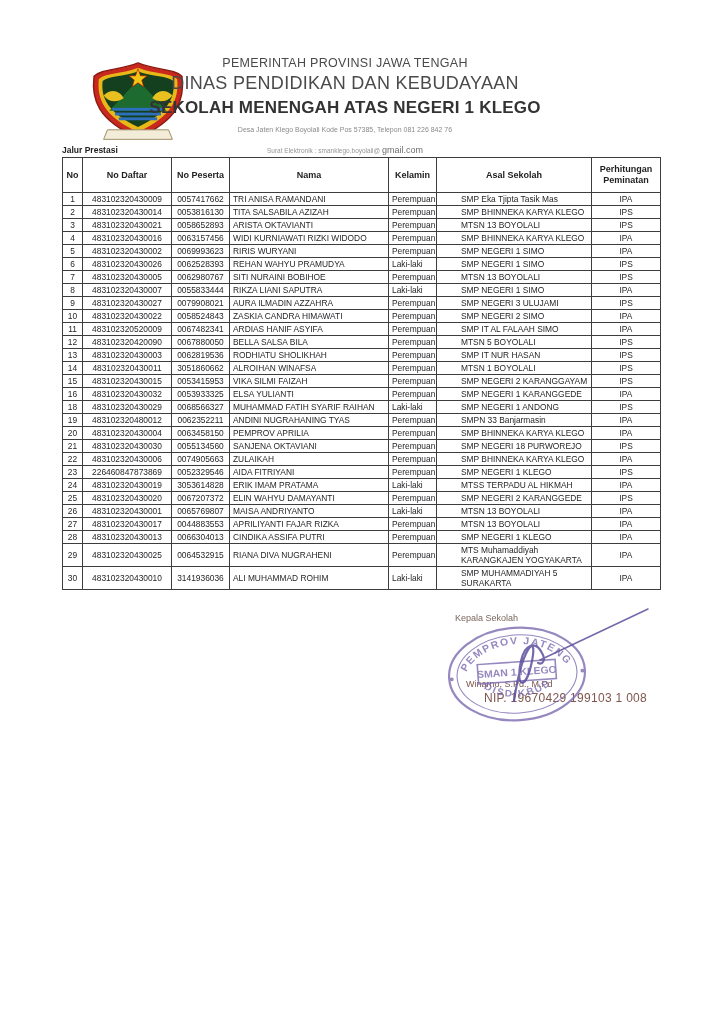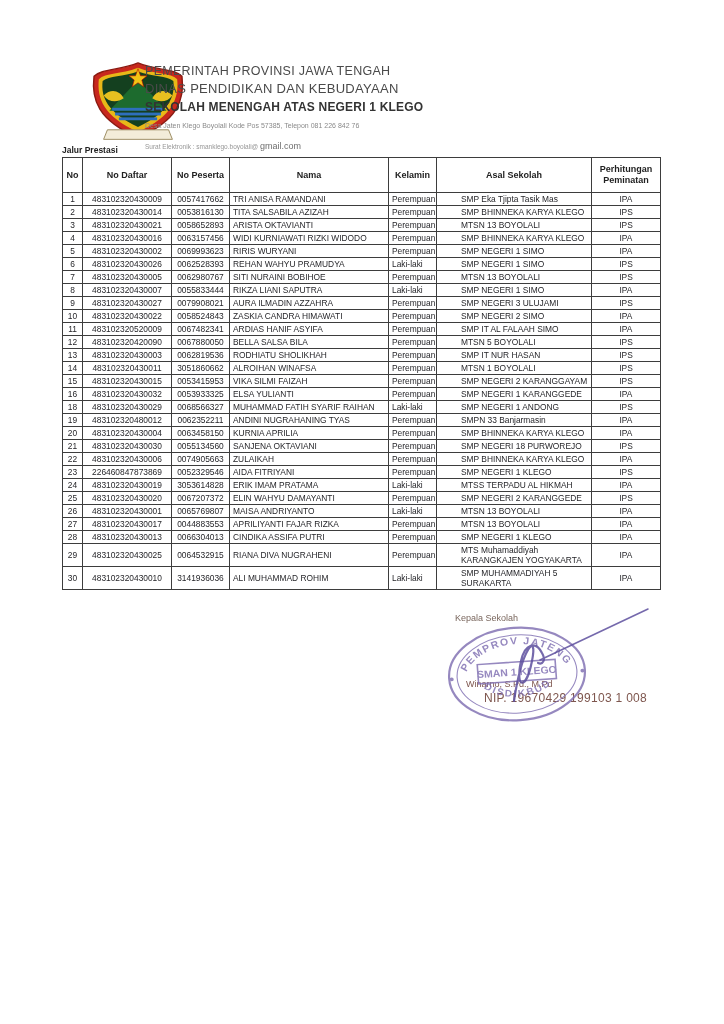--- a/index.html
+++ b/index.html
@@ -2,24 +2,24 @@
 <html><head>
 <meta charset="utf-8">
 <style>
   * { margin: 0; padding: 0; box-sizing: border-box; }
   html, body { width: 724px; height: 1024px; background: #ffffff; }
   body { font-family: "Liberation Sans", sans-serif; position: relative; color: #2b2b2b; }
   .page { position: absolute; inset: 0; background: #fff; overflow: hidden; }
 
   
   .logo { position: absolute; left: 90px; top: 61px; width: 96px; height: 86px; }
-  .header-text { position: absolute; left: 145px; top: 64px; width: 400px; }
+  .header-text { position: absolute; left: 145px; top: 56px; width: 400px; text-align: center; }
   .hl1 { font-size: 12.5px; color: #4a4a4a; letter-spacing: 0.3px; margin-bottom: 3px; }
-  .hl2 { font-size: 13px; color: #4a4a4a; letter-spacing: 0.3px; margin-bottom: 4px; }
-  .hl3 { font-size: 12px; font-weight: bold; color: #333; letter-spacing: 0.2px; margin-bottom: 8px; }
+  .hl2 { font-size: 18px; color: #4a4a4a; letter-spacing: 0.3px; margin-bottom: 4px; }
+  .hl3 { font-size: 17px; font-weight: bold; color: #333; letter-spacing: 0.2px; margin-bottom: 8px; }
   .addr { font-size: 7px; color: #8a8a8a; margin-bottom: 12px; }
   .email { font-size: 6.5px; color: #979797; }
   .email .gmail { font-size: 9px; color: #6e6e6e; }
 
   .jalur { position: absolute; left: 62px; top: 145px; font-size: 8.5px; font-weight: bold; color: #222; }
 
   
   table.students { position: absolute; left: 62px; top: 157px; width: 598px;
     border-collapse: collapse; table-layout: fixed; }
   table.students th, table.students td { border: 1px solid #3d3d3d; }
@@ -260,21 +260,21 @@
           <td>0062352211</td>
           <td>ANDINI NUGRAHANING TYAS</td>
           <td>Perempuan</td>
           <td>SMPN 33 Banjarmasin</td>
           <td>IPA</td>
         </tr>
         <tr>
           <td>20</td>
           <td>483102320430004</td>
           <td>0063458150</td>
-          <td>KURNIA APRILIA</td>
+          <td>PEMPROV APRILIA</td>
           <td>Perempuan</td>
           <td>SMP BHINNEKA KARYA KLEGO</td>
           <td>IPA</td>
         </tr>
         <tr>
           <td>21</td>
           <td>483102320430030</td>
           <td>0055134560</td>
           <td>SANJENA OKTAVIANI</td>
           <td>Perempuan</td>

